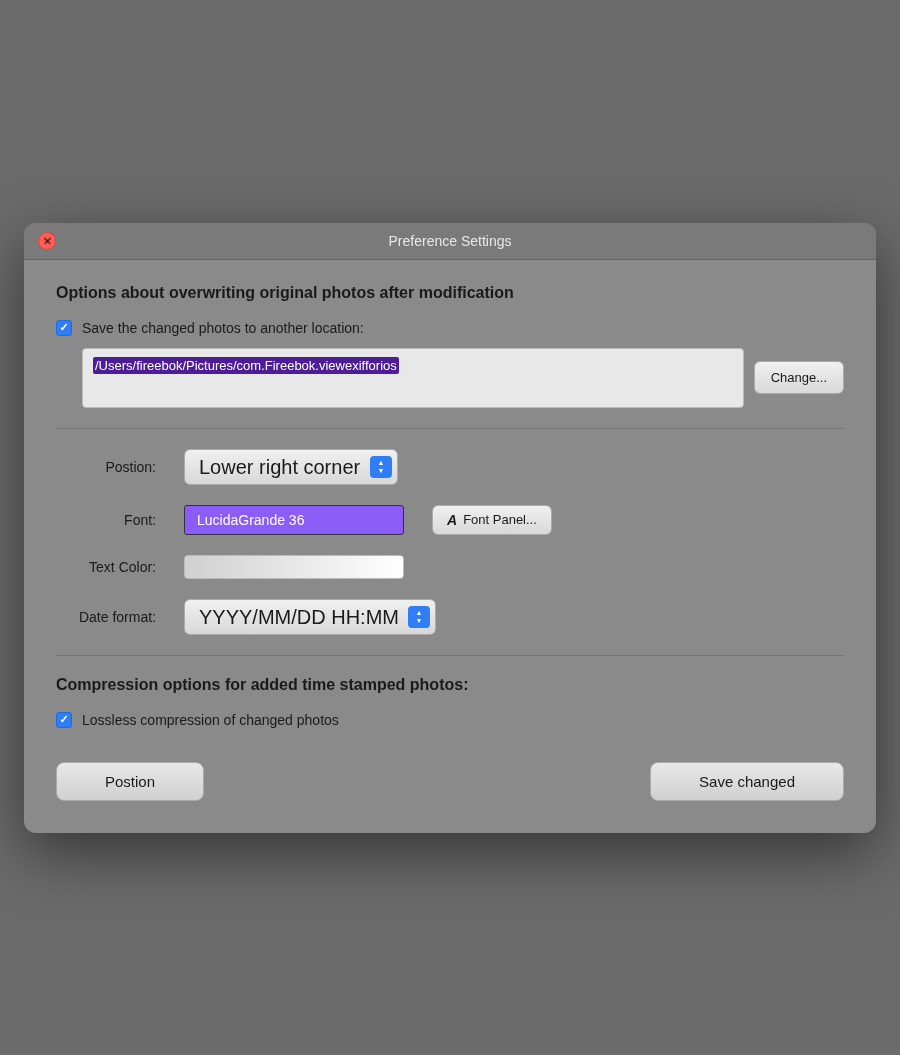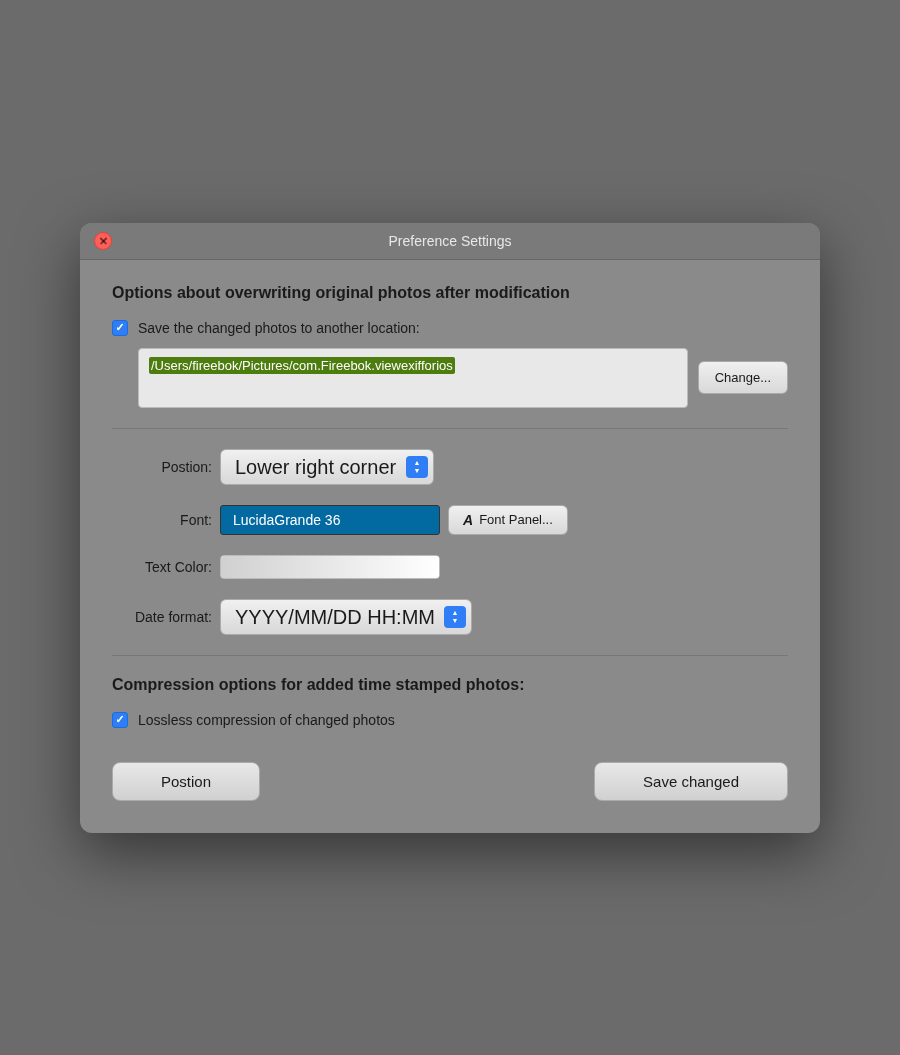--- a/index.html
+++ b/index.html
@@ -7,21 +7,21 @@
     body {
       background: #6b6b6b;
       display: flex;
       justify-content: center;
       align-items: center;
       min-height: 100vh;
       font-family: -apple-system, BlinkMacSystemFont, "Helvetica Neue", Helvetica, Arial, sans-serif;
     }
 
     .window {
-      width: 740px;
+      width: 852px;
       background: #8a8a8a;
       border-radius: 12px;
       overflow: hidden;
       box-shadow: 0 20px 60px rgba(0,0,0,0.5);
     }
 
     .titlebar {
       background: #7a7a7a;
       padding: 10px 16px;
       display: flex;
@@ -130,21 +130,21 @@
       font-size: 13px;
       color: #1a1a1a;
       outline: none;
       min-height: 60px;
       word-break: break-all;
       display: flex;
       align-items: flex-start;
     }
 
     .path-input span {
-      background: #4d7c0f;
+      background: #4c1d95;
       color: white;
       padding: 1px 2px;
       border-radius: 2px;
     }
 
     .change-btn {
       background: linear-gradient(to bottom, #f0f0f0, #d8d8d8);
       border: 1px solid #aaa;
       border-radius: 6px;
       padding: 8px 16px;
@@ -158,21 +158,21 @@
     .divider {
       border: none;
       border-top: 1px solid #777;
       margin: 20px 0;
     }
 
     .form-row {
       display: flex;
       align-items: center;
       margin-bottom: 20px;
-      gap: 8px;
+      gap: 28px;
     }
 
     .form-label {
       color: #1a1a1a;
       font-size: 14px;
       width: 100px;
       text-align: right;
       flex-shrink: 0;
     }
 
@@ -218,21 +218,21 @@
     }
 
     .select-arrow::after {
       content: '▼';
       color: white;
       font-size: 7px;
       line-height: 1;
     }
 
     .font-display {
-      background: #0369a1;
+      background: #8b5cf6;
       border: 1px solid #333;
       border-radius: 3px;
       padding: 6px 12px;
       font-size: 14px;
       color: white;
       min-width: 220px;
     }
 
     .font-panel-btn {
       background: linear-gradient(to bottom, #f0f0f0, #d8d8d8);

